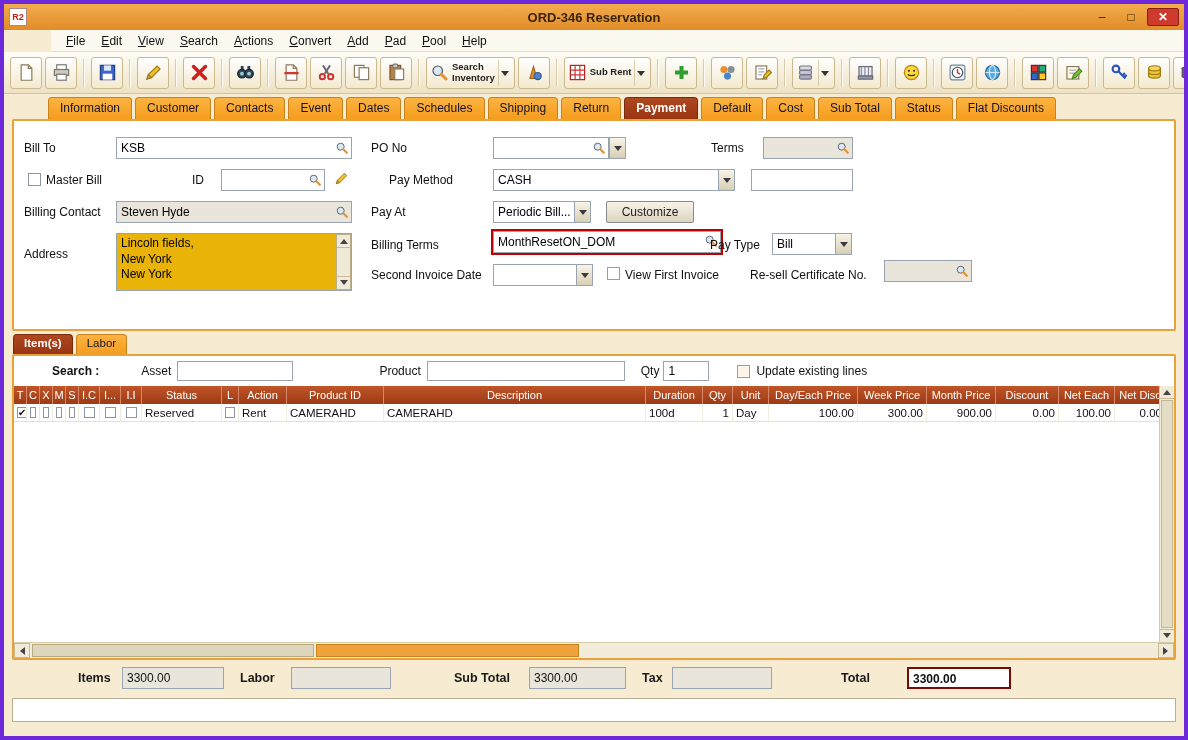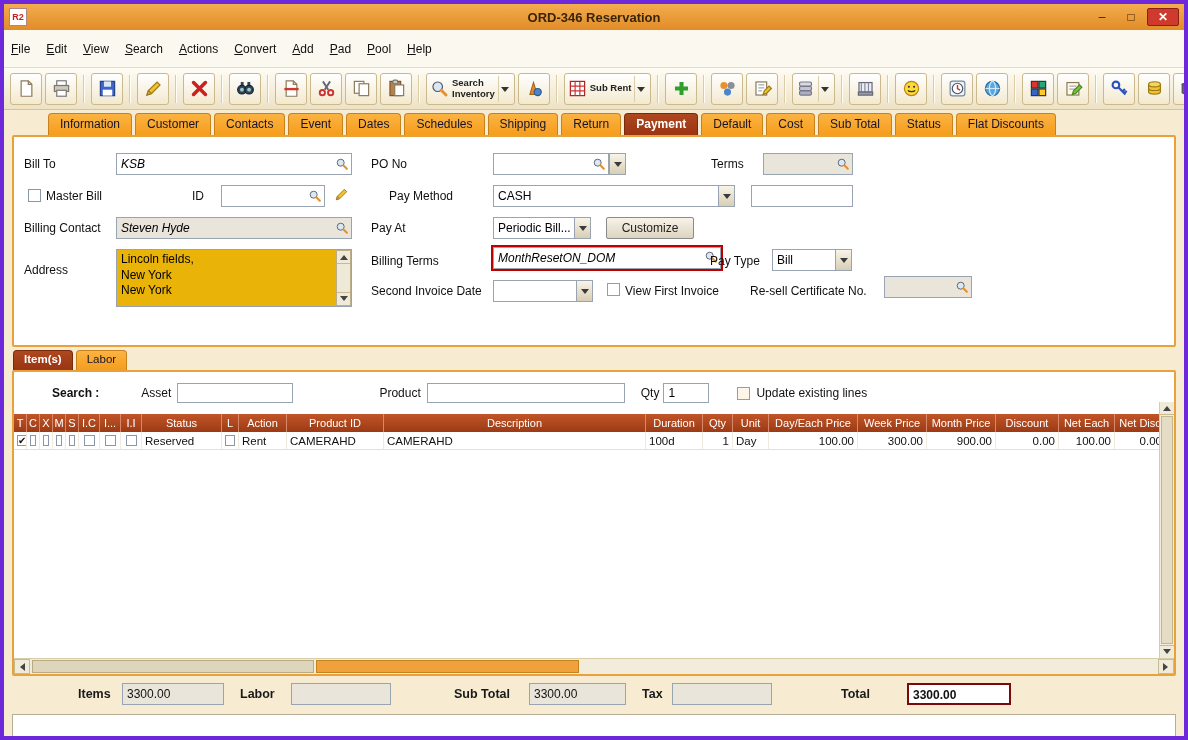--- a/index.html
+++ b/index.html
@@ -14,22 +14,22 @@
               padding:0 5px; position:relative; flex:none; }
   .app-icon { width:18px; height:18px; background:#fff; border:1px solid #a88; color:#C2221A; font-weight:bold;
               font-size:9px; display:flex; align-items:center; justify-content:center; z-index:2; }
   .title { position:absolute; left:0; right:0; text-align:center; font-weight:600; color:#3a2408; font-size:13px; }
   .win-controls { margin-left:auto; display:flex; gap:3px; z-index:2; align-items:center; }
   .win-btn { width:26px; height:18px; display:flex; align-items:center; justify-content:center;
              color:#3a2408; font-size:12px; line-height:1; }
   .win-btn.close { background:#CE3A2B; border:1px solid #8a1f14; border-radius:2px; color:#fff; width:32px; font-weight:bold; }
 
   
-  .menubar { height:38px; background:#FBF8F0; border-bottom:1px solid #E6DCC0; display:flex; align-items:center;
-             gap:2px; flex:none; }
+  .menubar { height:22px; background:#FBF8F0; border-bottom:1px solid #E6DCC0; display:flex; align-items:center;
+             padding-left:8px; gap:2px; flex:none;margin-left:47px; }
   .menu-item { padding:2px 7px; font-size:12px; color:#111; }
   .menu-item::first-letter { text-decoration:underline; }
 
   
   .toolbar { height:42px; background:linear-gradient(#FEFCF5,#EEE2C4); border-bottom:1px solid #D4C49A;
              display:flex; align-items:center; padding:0 6px; gap:3px; flex:none; }
   .tb-btn { height:32px; min-width:32px; border:1px solid #CBB98E; border-radius:3px;
             background:linear-gradient(#FFFFFF,#F3E9CE); display:flex; align-items:center; justify-content:center;
             gap:3px; padding:0 3px; flex:none; }
   .tb-btn svg { width:19px; height:19px; display:block; }
@@ -42,21 +42,21 @@
   .tabstrip { display:flex; gap:3px; padding:3px 20px 0 7px; height:25px; flex:none;margin-left:37px; }
   .tab { padding:3px 11px 4px; background:linear-gradient(#FBB343,#F59D1C); border:1px solid #C8821B;
          border-bottom:none; border-radius:4px 4px 0 0; font-size:12px; color:#14142a; white-space:nowrap; }
   .tab.active { background:linear-gradient(#AE4820,#9A3412); color:#fff; font-weight:bold; border-color:#7A2A0C; }
 
   
   .panel { background:#fff; border:2px solid #E9A13B; border-radius:2px; }
   .payment-panel { margin:0 8px; height:212px; position:relative; flex:none; }
 
   .lbl { position:absolute; font-size:12px; color:#101010; white-space:nowrap; }
-  .fldbox { position:absolute; height:22px;font-style:italic; }
+  .fldbox { position:absolute; height:22px; }
   .fldbox input { width:100%; height:100%; border:1px solid #98A4B2; background:#fff; font:inherit; font-size:12px;
                   padding:2px 18px 2px 4px; }
   .fldbox.noicon input { padding-right:4px; }
   .fldbox.gray input { background:#E9E5DB; }
   .fld-icon { position:absolute; right:3px; top:4px; width:14px; height:14px; }
   .fld-icon svg { width:14px; height:14px; display:block; }
   .redbox { border:2px solid #BE0000; padding:0; height:26px; }
   .redbox input { height:22px; }
 
   .combo { position:absolute; height:22px; display:flex; }
@@ -84,21 +84,21 @@
   .tri-up { border:4px solid transparent; border-bottom:5px solid #444; margin-bottom:3px; }
   .tri-down { border:4px solid transparent; border-top:5px solid #444; margin-top:3px; }
   .tri-left { border:4px solid transparent; border-right:5px solid #444; margin-right:3px; }
   .tri-right { border:4px solid transparent; border-left:5px solid #444; margin-left:3px; }
 
   
   .items-tabstrip { display:flex; gap:3px; padding:3px 0 0 9px; height:23px; flex:none; }
   .items-tabstrip .tab { padding:2px 10px 3px; font-size:11.5px; }
   .items-panel { margin:0 8px; height:306px; display:flex; flex-direction:column; position:relative; flex:none; }
 
-  .search-row { height:42px; display:flex; align-items:center; font-size:12px; flex:none; padding-left:38px; }
+  .search-row { height:30px; display:flex; align-items:center; font-size:12px; flex:none; padding-left:38px; }
   .search-row input { height:20px; border:1px solid #98A4B2; font:inherit; font-size:12px; padding:1px 4px; }
   .cbi-inline { width:13px; height:13px; border:1px solid #C89450; background:#FDF6E8; display:inline-block; flex:none; }
 
   .table-area { flex:1; position:relative; margin-right:15px; overflow:hidden; display:flex; flex-direction:column; }
   .thead { display:flex; height:18px; background:linear-gradient(#C05528,#9C3A14); color:#fff; font-size:11px; flex:none; }
   .th { border-right:1px solid #D8876A; display:flex; align-items:center; justify-content:center; overflow:hidden;
         white-space:nowrap; flex:none; }
   .trow { display:flex; height:18px; border-bottom:1px solid #E6E0CC; font-size:11.5px; background:#fff; flex:none; }
   .td { flex:none; padding:1px 3px; overflow:hidden; white-space:nowrap; display:flex; align-items:center;
         border-right:1px solid #F0EBDC; }

